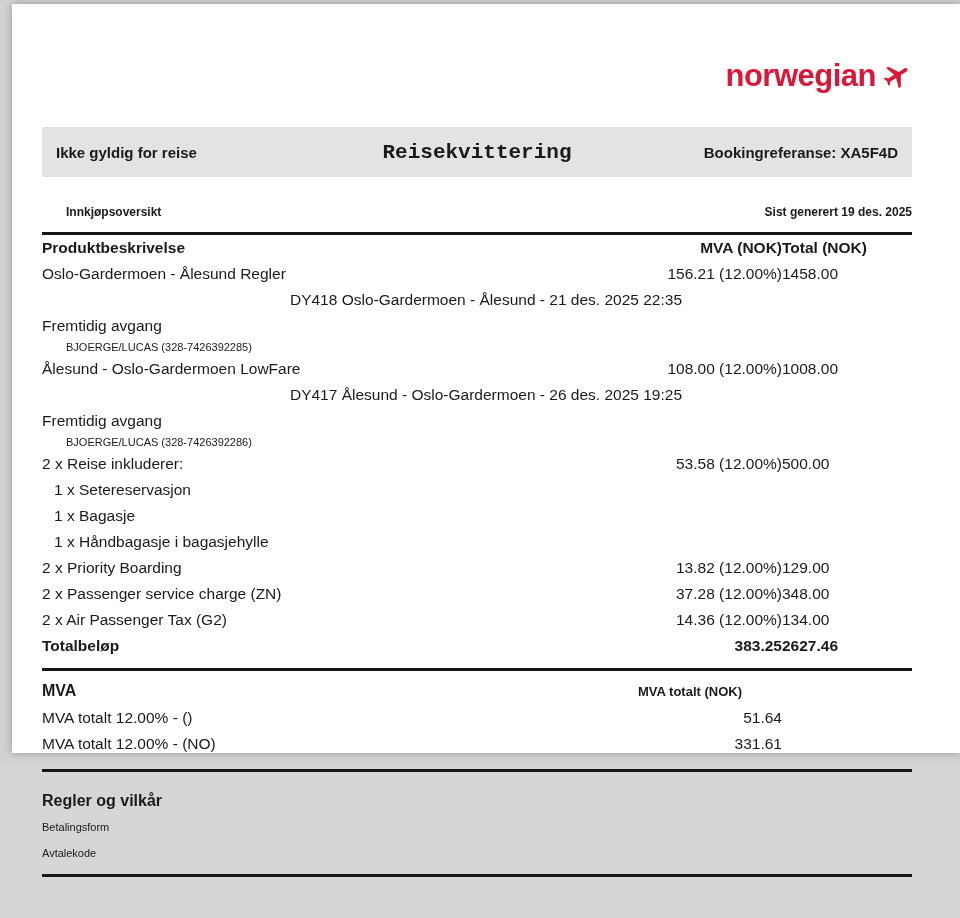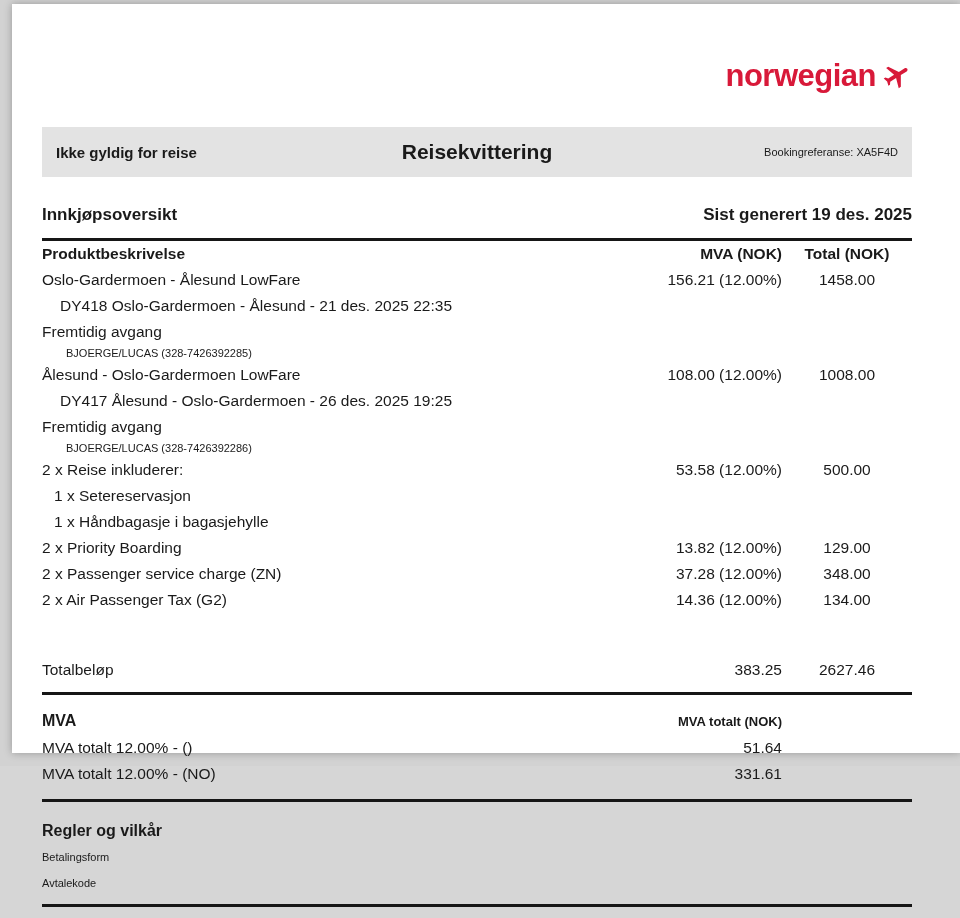--- a/index.html
+++ b/index.html
@@ -33,54 +33,54 @@
   .logo-plane{width:30px;height:30px;transform:rotate(58deg);margin-left:2px;}
   .logo-plane path{fill:var(--brand-red);}
 
   
   .title-bar{
     margin-top:36px;height:50px;background:var(--bar-bg);
     display:grid;grid-template-columns:1fr auto 1fr;align-items:center;
     padding:0 14px;
   }
   .tb-left{font-weight:700;font-size:15px;justify-self:start;}
-  .tb-center{font-weight:700;font-size:21px;justify-self:center;}
-  .tb-right{font-weight:400;font-size:11px;justify-self:end;padding-left:20px;}
+  .tb-center{font-weight:700;font-size:21px;justify-self:center;font-family:Liberation Mono, monospace;}
+  .tb-right{font-weight:700;font-size:15px;justify-self:end;padding-left:20px;}
 
   
   .section-head{
     margin-top:28px;display:flex;justify-content:space-between;align-items:flex-start;
-    font-weight:700;font-size:17px;
+    font-weight:700;font-size:12px;margin-left:24px;
   }
 
   .rule{border:0;border-top:3px solid #161616;margin:0;}
   .rule.m1{margin-top:13px;}
   .rule.m2{margin-top:9px;}
   .rule.m3{margin-top:12px;}
   .rule.m4{margin-top:8px;}
 
   
   .t-row{
     display:grid;grid-template-columns:1fr 190px 130px;
     font-size:15.5px;line-height:26px;align-items:baseline;
   }
   .t-header{font-weight:700;}
   .c-desc{text-align:left;}
   .c-mva{text-align:right;}
-  .c-total{text-align:center;}
+  .c-total{text-align:left;}
   .t-row .full{grid-column:1 / -1;}
-  .indent-1{padding-left:18px;}
+  .indent-1{padding-left:18px;text-align:center;}
   .indent-2{padding-left:12px;}
   .t-row.small{font-size:11px;line-height:17px;}
   .t-row.small .full{padding-left:24px;}
-  .t-row.total{font-weight:400;margin-top:44px;}
+  .t-row.total{font-weight:700;}
   .bold{font-weight:700;}
 
   
-  .vat-head{margin-top:13px;}
+  .vat-head{margin-top:7px;gap:40px;}
   .vat-head .c-desc{font-size:16px;}
   .vat-head .c-mva{font-size:13px;}
 
   
   .terms-title{margin-top:16px;font-weight:700;font-size:16px;line-height:26px;}
   .k-row{
     display:grid;grid-template-columns:293px 1fr;
     font-size:11px;line-height:26px;
   }
 </style>
@@ -113,21 +113,21 @@
 
       <hr class="rule m1">
 
       <div class="t-row t-header">
         <span class="c-desc">Produktbeskrivelse</span>
         <span class="c-mva">MVA (NOK)</span>
         <span class="c-total">Total (NOK)</span>
       </div>
 
       <div class="t-row">
-        <span class="c-desc">Oslo-Gardermoen - Ålesund LowFare</span>
+        <span class="c-desc">Oslo-Gardermoen - Ålesund Regler</span>
         <span class="c-mva">156.21 (12.00%)</span>
         <span class="c-total">1458.00</span>
       </div>
       <div class="t-row">
         <span class="full indent-1">DY418 Oslo-Gardermoen - Ålesund - 21 des. 2025 22:35</span>
       </div>
       <div class="t-row">
         <span class="full">Fremtidig avgang</span>
       </div>
       <div class="t-row small">
@@ -149,20 +149,23 @@
         <span class="full">BJOERGE/LUCAS (328-7426392286)</span>
       </div>
 
       <div class="t-row">
         <span class="c-desc">2 x Reise inkluderer:</span>
         <span class="c-mva">53.58 (12.00%)</span>
         <span class="c-total">500.00</span>
       </div>
       <div class="t-row">
         <span class="full indent-2">1 x Setereservasjon</span>
+      </div>
+      <div class="t-row">
+        <span class="full indent-2">1 x Bagasje</span>
       </div>
       <div class="t-row">
         <span class="full indent-2">1 x Håndbagasje i bagasjehylle</span>
       </div>
 
       <div class="t-row">
         <span class="c-desc">2 x Priority Boarding</span>
         <span class="c-mva">13.82 (12.00%)</span>
         <span class="c-total">129.00</span>
       </div>

